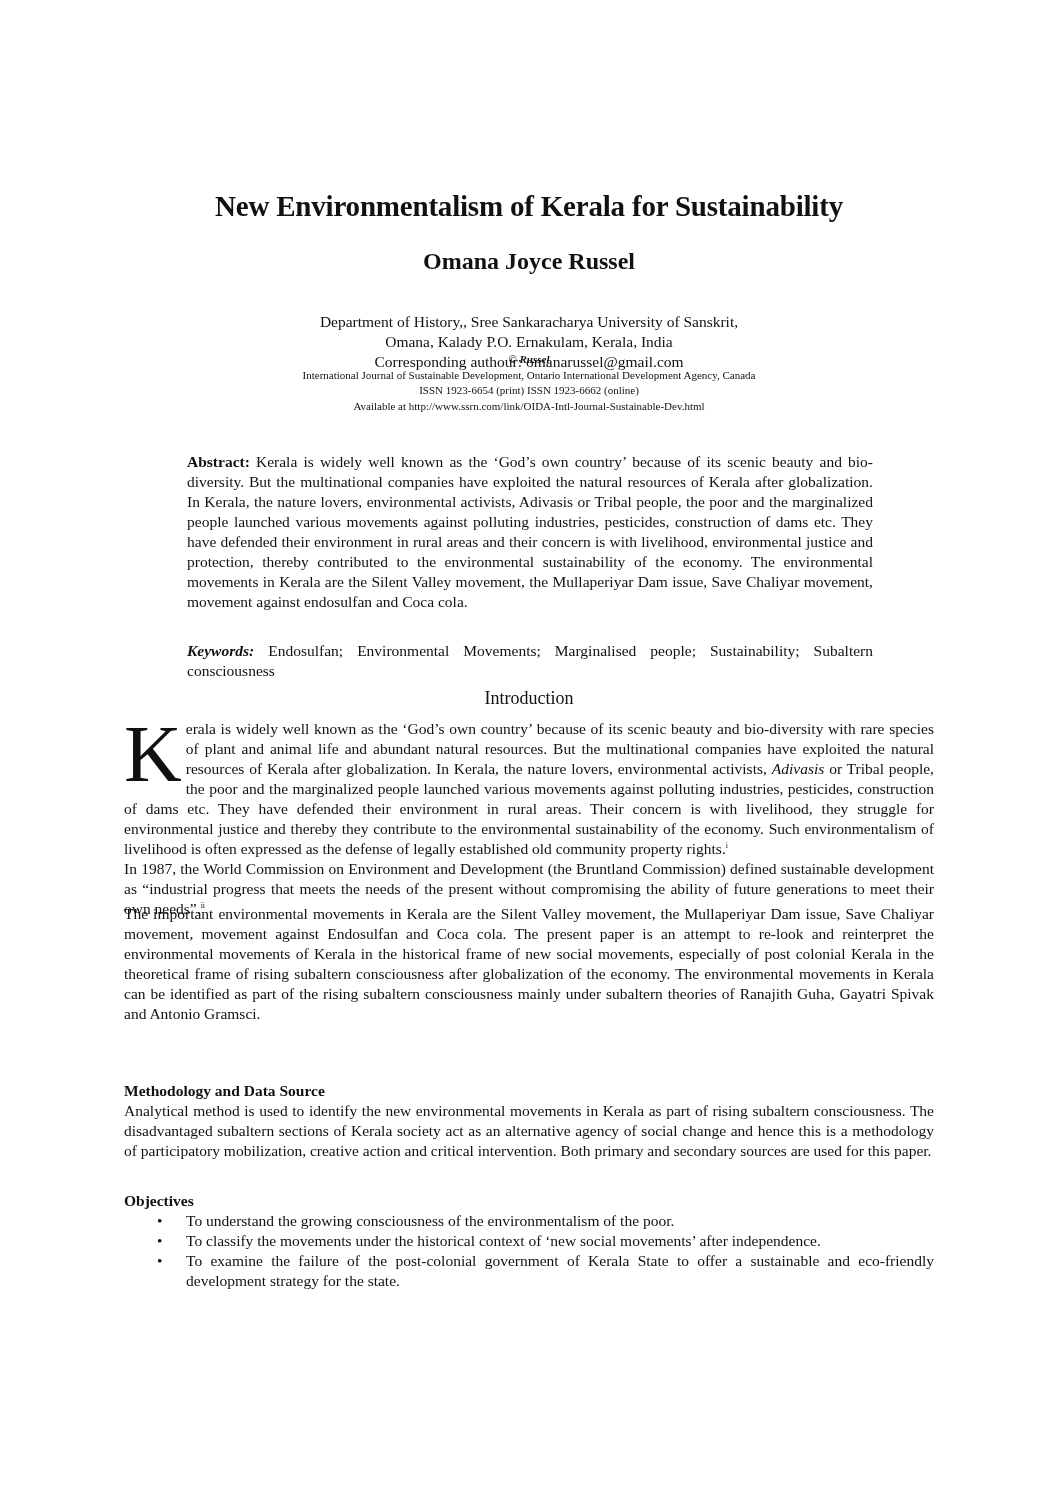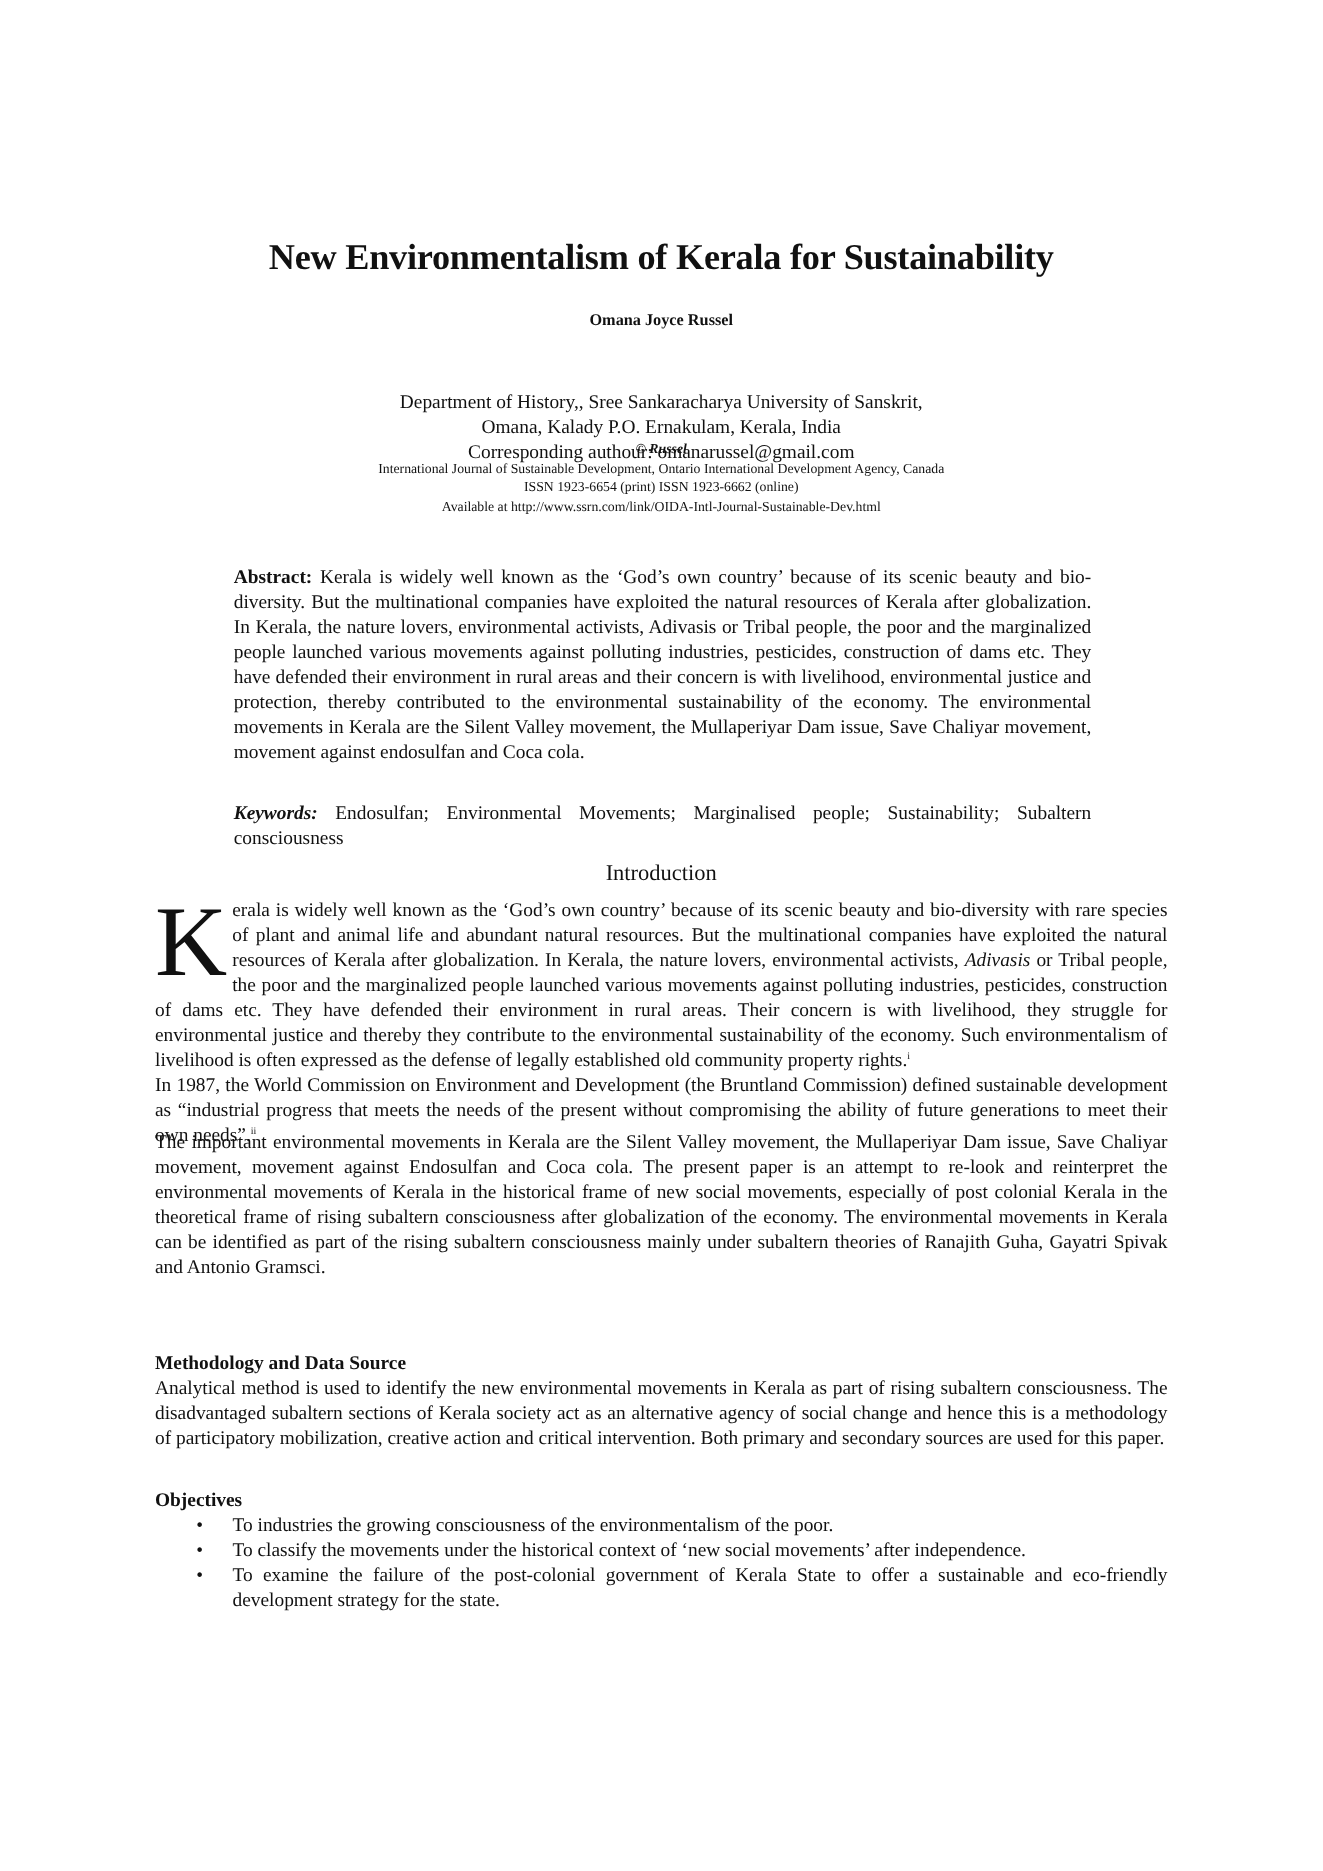--- a/index.html
+++ b/index.html
@@ -7,21 +7,21 @@
     width: 1058px; height: 1497px; position: relative; overflow: hidden;
     font-family: "Liberation Serif", "DejaVu Serif", serif; color: #111;
   }
   .page { position: absolute; left: 0; top: 0; width: 1058px; height: 1108px; }
   .title {
     position: absolute; left: 0; width: 1058px; top: 190px; text-align: center;
     font-size: 29px; font-weight: bold; letter-spacing: -0.2px;
   }
   .author {
     position: absolute; left: 0; width: 1058px; top: 248px; text-align: center;
-    font-size: 13px; font-weight: bold;
+    font-size: 24px; font-weight: bold;
   }
   .affil {
     position: absolute; left: 0; width: 1058px; top: 272px; text-align: center;
     font-size: 15.5px; line-height: 20px; margin-top: 40px;
   }
   .meta {
     position: absolute; left: 0; width: 1058px; top: 352px; text-align: center;
     font-size: 11px; line-height: 15.5px;
   }
   .meta .copy { font-weight: bold; font-style: italic; }
@@ -93,19 +93,19 @@
   <div class="body-text para2">The important environmental movements in Kerala are the Silent Valley movement, the Mullaperiyar Dam issue, Save Chaliyar movement, movement against Endosulfan and Coca cola. The present paper is an attempt to re-look and reinterpret the environmental movements of Kerala in the historical frame of new social movements, especially of post colonial Kerala in the theoretical frame of rising subaltern consciousness after globalization of the economy. The environmental movements in Kerala can be identified as part of the rising subaltern consciousness mainly under subaltern theories of Ranajith Guha, Gayatri Spivak and Antonio Gramsci.</div>
 
   <div class="body-text methodology">
     <span class="section-heading">Methodology and Data Source</span>
     <span>Analytical method is used to identify the new environmental movements in Kerala as part of rising subaltern consciousness. The disadvantaged subaltern sections of Kerala society act as an alternative agency of social change and hence this is a methodology of participatory mobilization, creative action and critical intervention. Both primary and secondary sources are used for this paper.</span>
   </div>
 
   <div class="body-text objectives">
     <span class="section-heading">Objectives</span>
     <ul>
-      <li><span class="bullet">•</span><span>To industries the growing consciousness of the environmentalism of the poor.</span></li>
+      <li><span class="bullet">•</span><span>To understand the growing consciousness of the environmentalism of the poor.</span></li>
       <li><span class="bullet">•</span><span>To classify the movements under the historical context of ‘new social movements’ after independence.</span></li>
       <li><span class="bullet">•</span><span>To examine the failure of the post-colonial government of Kerala State to offer a sustainable and eco-friendly development strategy for the state.</span></li>
     </ul>
   </div>
 
 </div>
 
 </body></html>

